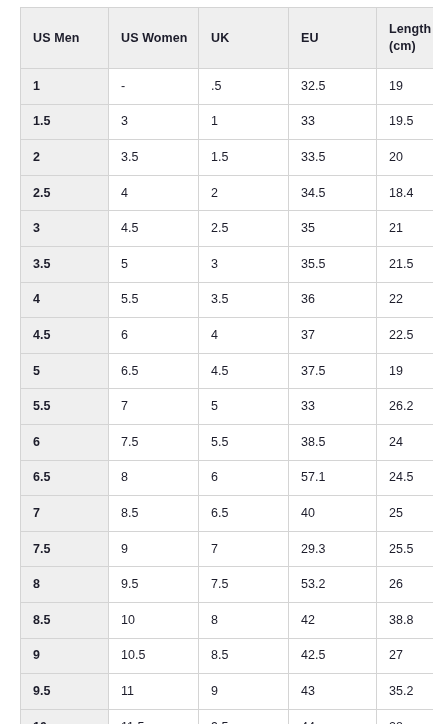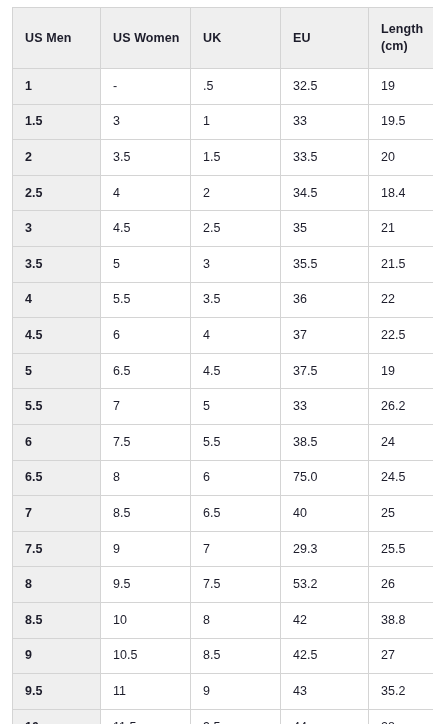--- a/index.html
+++ b/index.html
@@ -14,21 +14,21 @@
     overflow: hidden;
     font-family: "Liberation Sans", sans-serif;
     color: #1d1d2b;
     -webkit-font-smoothing: antialiased;
   }
 
   #size-chart-wrap {
     box-sizing: border-box;
     width: 433px;
     height: 724px;
-    padding: 7px 3px 7px 12px;
+    padding: 7px 3px 7px 20px;
   }
 
   table.size-table {
     border-collapse: collapse;
     table-layout: fixed;
     width: 426px;
     border: 1px solid #d4d4d4;
     font-size: 12.5px;
   }
 
@@ -166,21 +166,21 @@
           <th class="rowhead" scope="row">6</th>
           <td>7.5</td>
           <td>5.5</td>
           <td>38.5</td>
           <td>24</td>
         </tr>
         <tr>
           <th class="rowhead" scope="row">6.5</th>
           <td>8</td>
           <td>6</td>
-          <td>75.0</td>
+          <td>57.1</td>
           <td>24.5</td>
         </tr>
         <tr>
           <th class="rowhead" scope="row">7</th>
           <td>8.5</td>
           <td>6.5</td>
           <td>40</td>
           <td>25</td>
         </tr>
         <tr>

